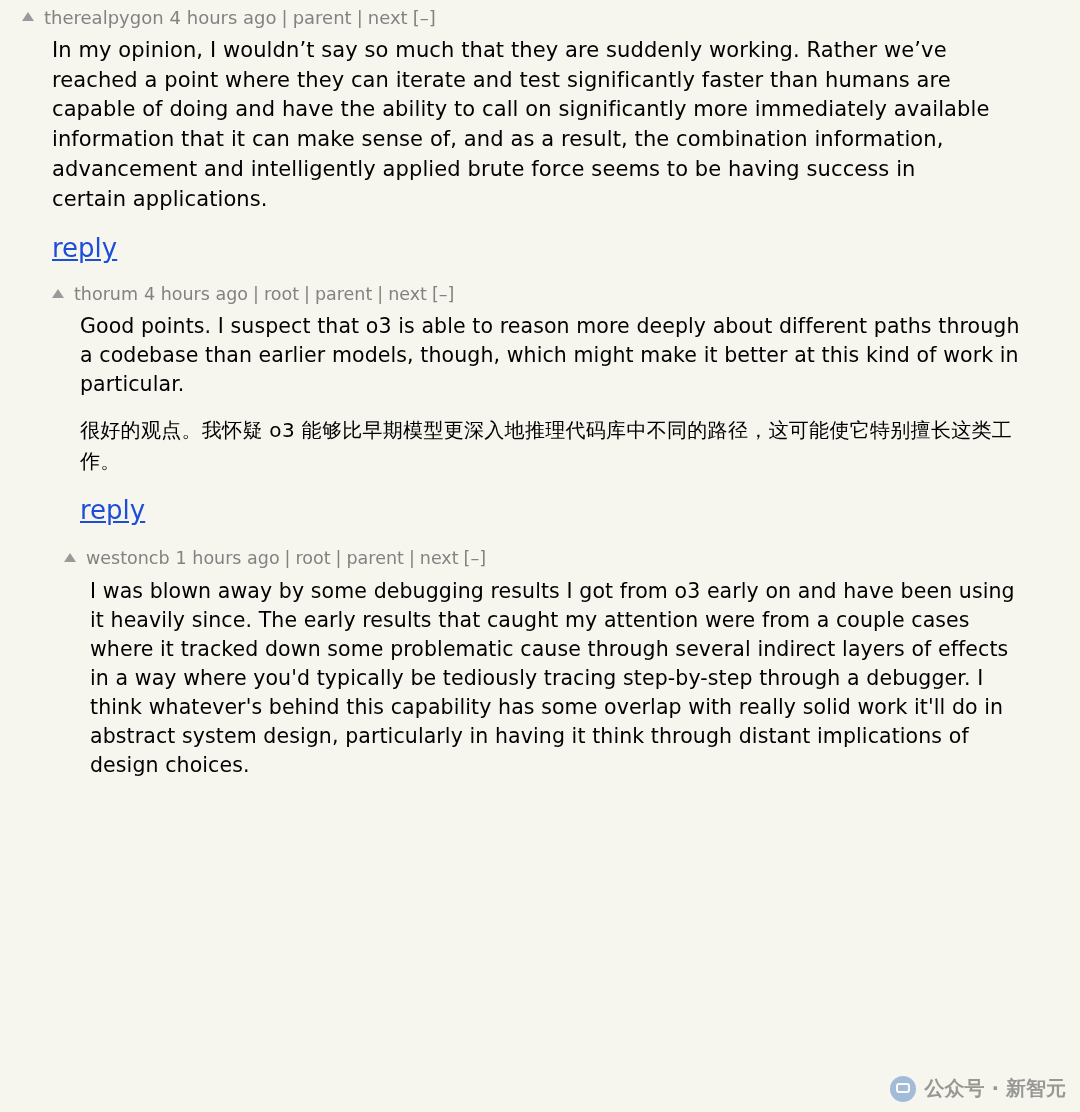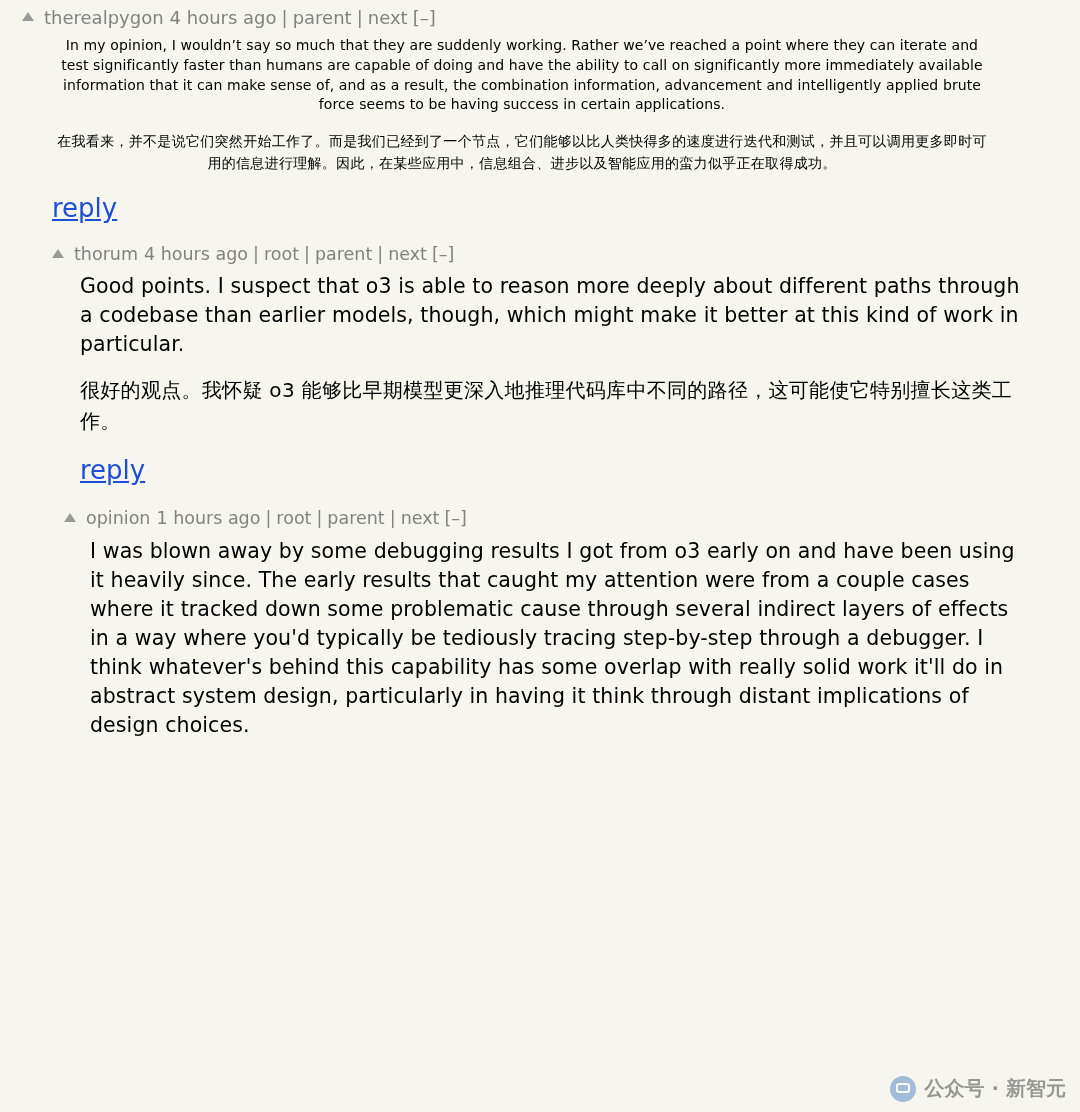--- a/index.html
+++ b/index.html
@@ -84,21 +84,21 @@
   }
   .reply-link {
     display: inline-block;
     font-size: 26px;
     color: #1d4ed8;
     text-decoration: underline;
     margin-top: 2px;
     margin-bottom: 18px;
   }
   .cmt-0 .cmt-head { font-size: 18px; }
-  .cmt-0 .para { font-size: 14px; text-align: center; }
+  .cmt-0 .para { font-size: 21px; }
   .cmt-1 { margin-top: 4px; }
   .cmt-2 { margin-top: 6px; }
 
   
   .watermark {
     position: absolute;
     right: 14px;
     bottom: 10px;
     display: flex;
     align-items: center;
@@ -140,21 +140,20 @@
       <a class="navlink user">therealpygon</a>
       <span class="age">4 hours ago</span>
       <span class="sep">|</span>
       <a class="navlink">parent</a>
       <span class="sep">|</span>
       <a class="navlink">next</a>
       <span class="collapse">[–]</span>
     </div>
     <div class="cmt-body">
       <p class="para">In my opinion, I wouldn’t say so much that they are suddenly working. Rather we’ve reached a point where they can iterate and test significantly faster than humans are capable of doing and have the ability to call on significantly more immediately available information that it can make sense of, and as a result, the combination information, advancement and intelligently applied brute force seems to be having success in certain applications.</p>
-      <p class="para cn">在我看来，并不是说它们突然开始工作了。而是我们已经到了一个节点，它们能够以比人类快得多的速度进行迭代和测试，并且可以调用更多即时可用的信息进行理解。因此，在某些应用中，信息组合、进步以及智能应用的蛮力似乎正在取得成功。</p>
       <a class="reply-link">reply</a>
     </div>
   </div>
 
   <div class="comment level-1 cmt-1">
     <div class="cmt-head">
       <span class="triangle"></span>
       <a class="navlink user">thorum</a>
       <span class="age">4 hours ago</span>
       <span class="sep">|</span>
@@ -168,21 +167,21 @@
     <div class="cmt-body">
       <p class="para">Good points. I suspect that o3 is able to reason more deeply about different paths through a codebase than earlier models, though, which might make it better at this kind of work in particular.</p>
       <p class="para cn">很好的观点。我怀疑 o3 能够比早期模型更深入地推理代码库中不同的路径，这可能使它特别擅长这类工作。</p>
       <a class="reply-link">reply</a>
     </div>
   </div>
 
   <div class="comment level-2 cmt-2">
     <div class="cmt-head">
       <span class="triangle"></span>
-      <a class="navlink user">opinion</a>
+      <a class="navlink user">westoncb</a>
       <span class="age">1 hours ago</span>
       <span class="sep">|</span>
       <a class="navlink">root</a>
       <span class="sep">|</span>
       <a class="navlink">parent</a>
       <span class="sep">|</span>
       <a class="navlink">next</a>
       <span class="collapse">[–]</span>
     </div>
     <div class="cmt-body">

